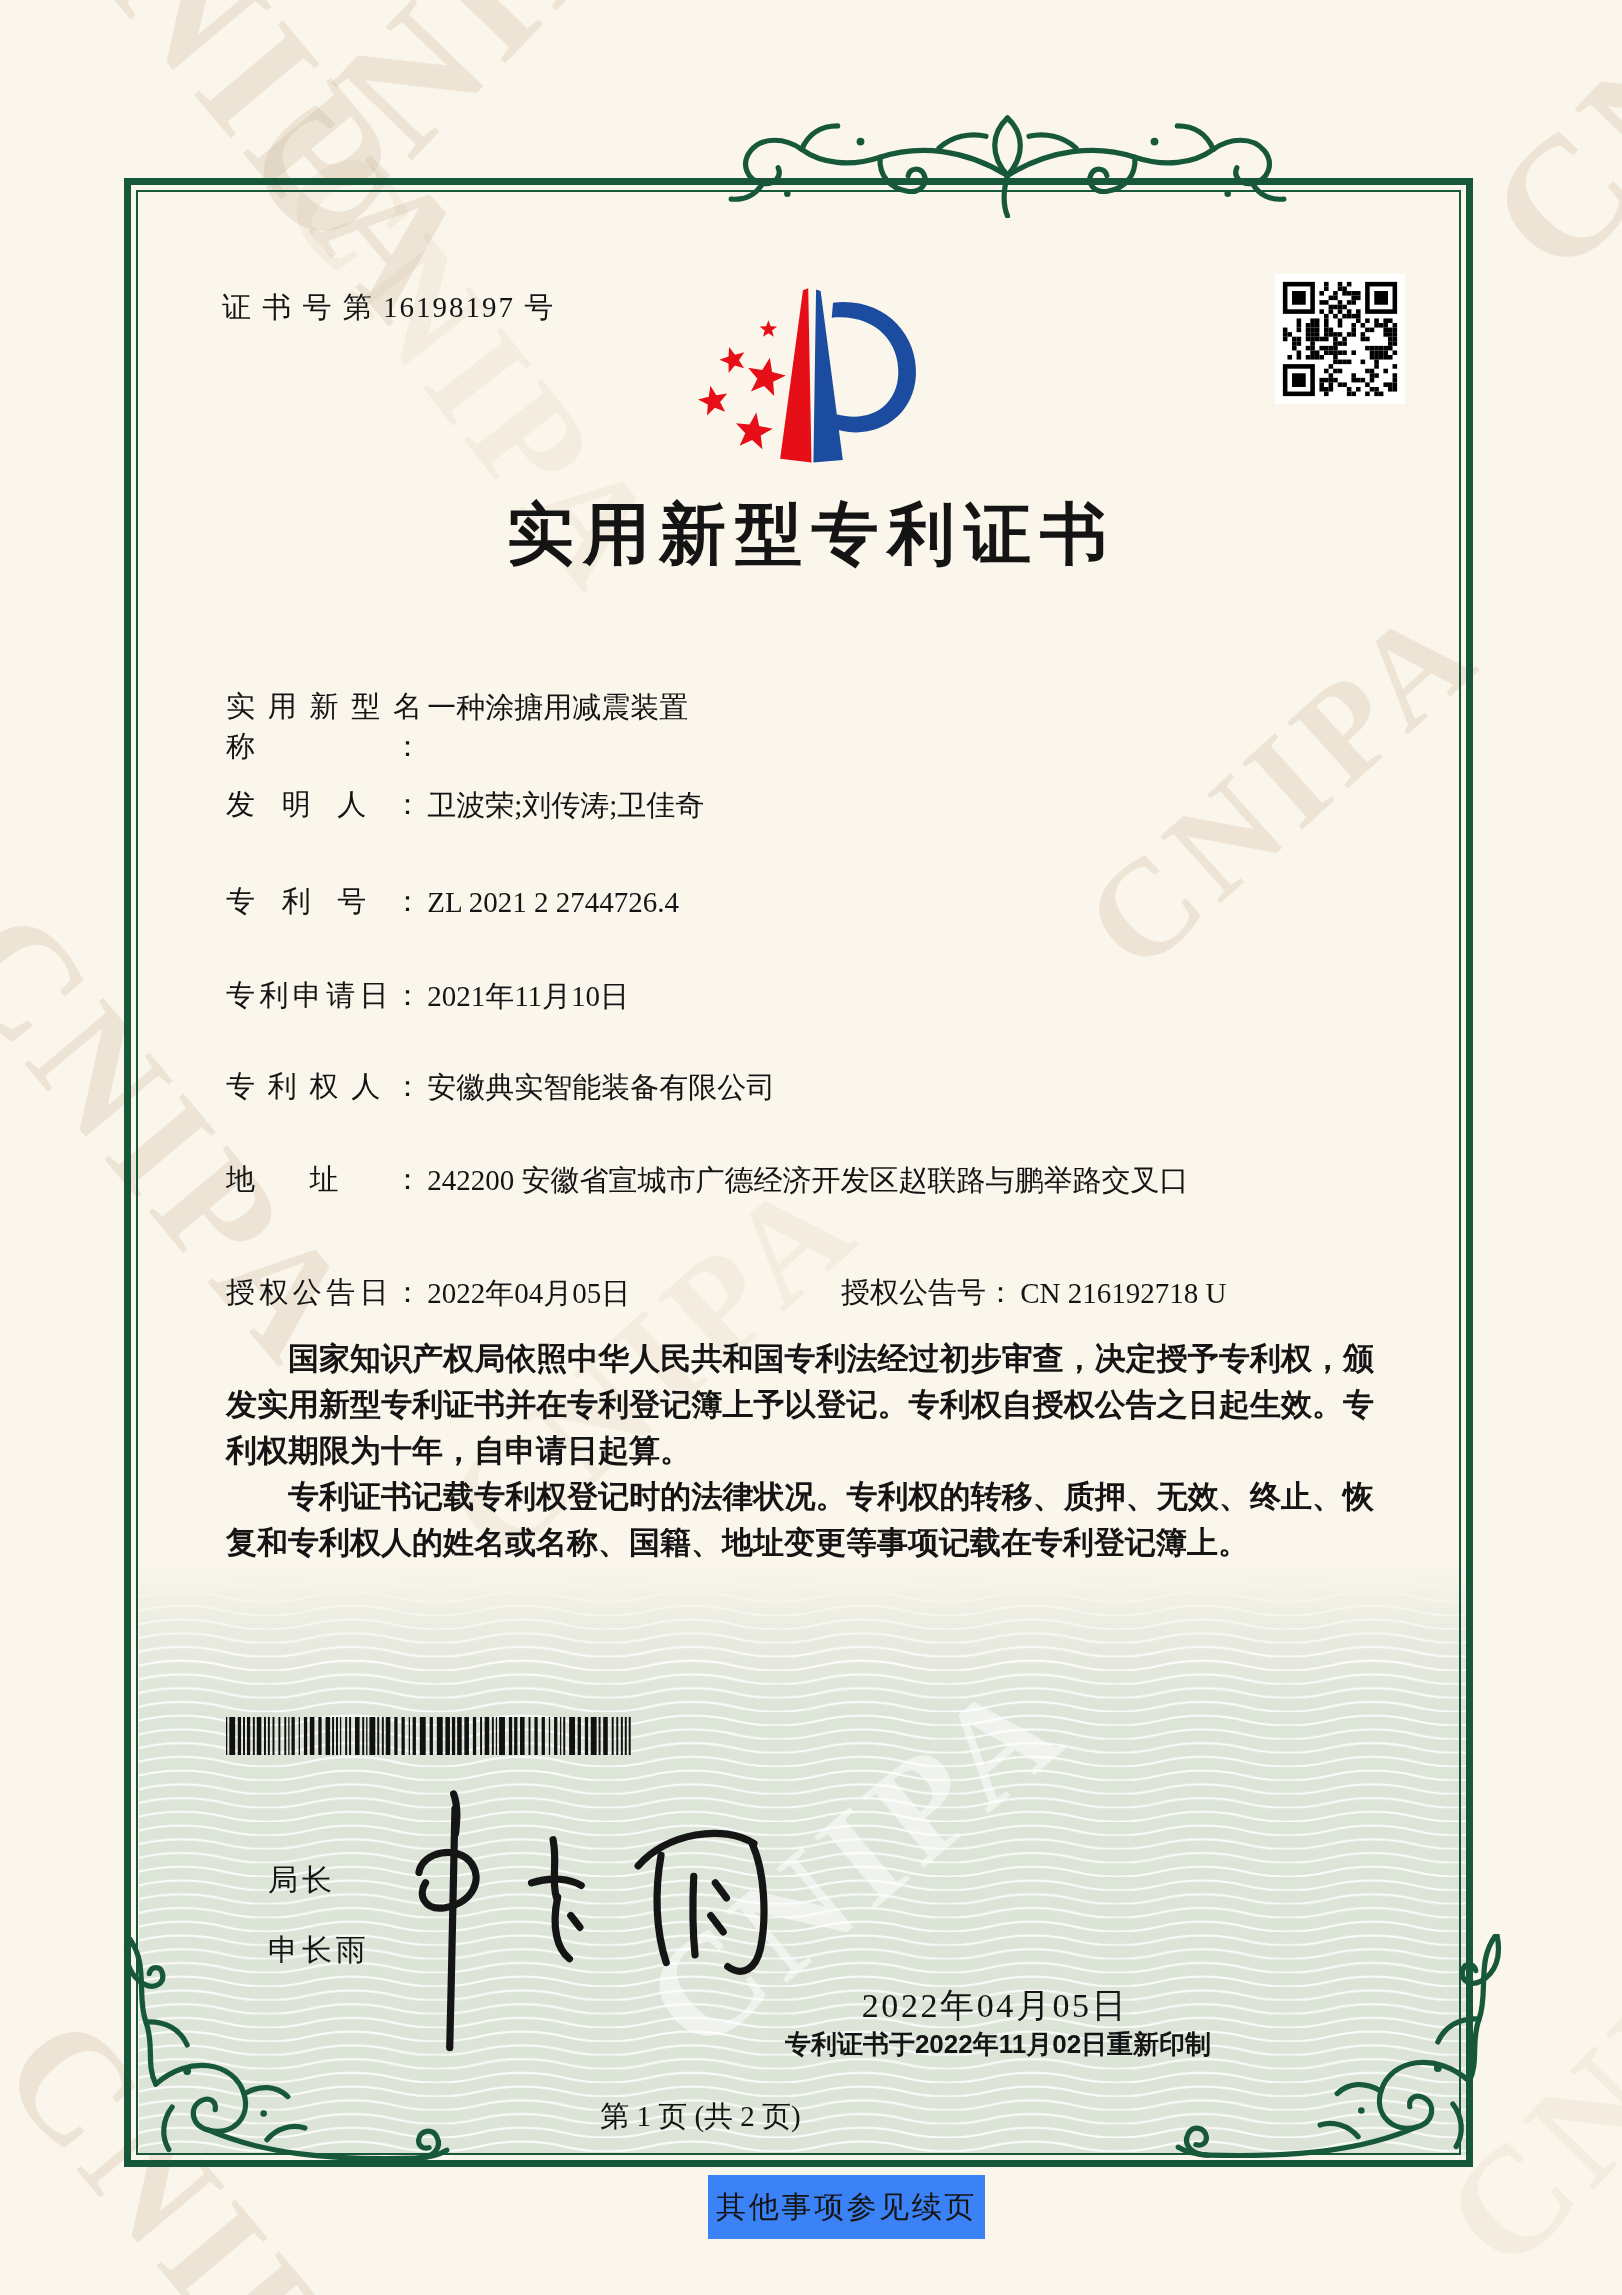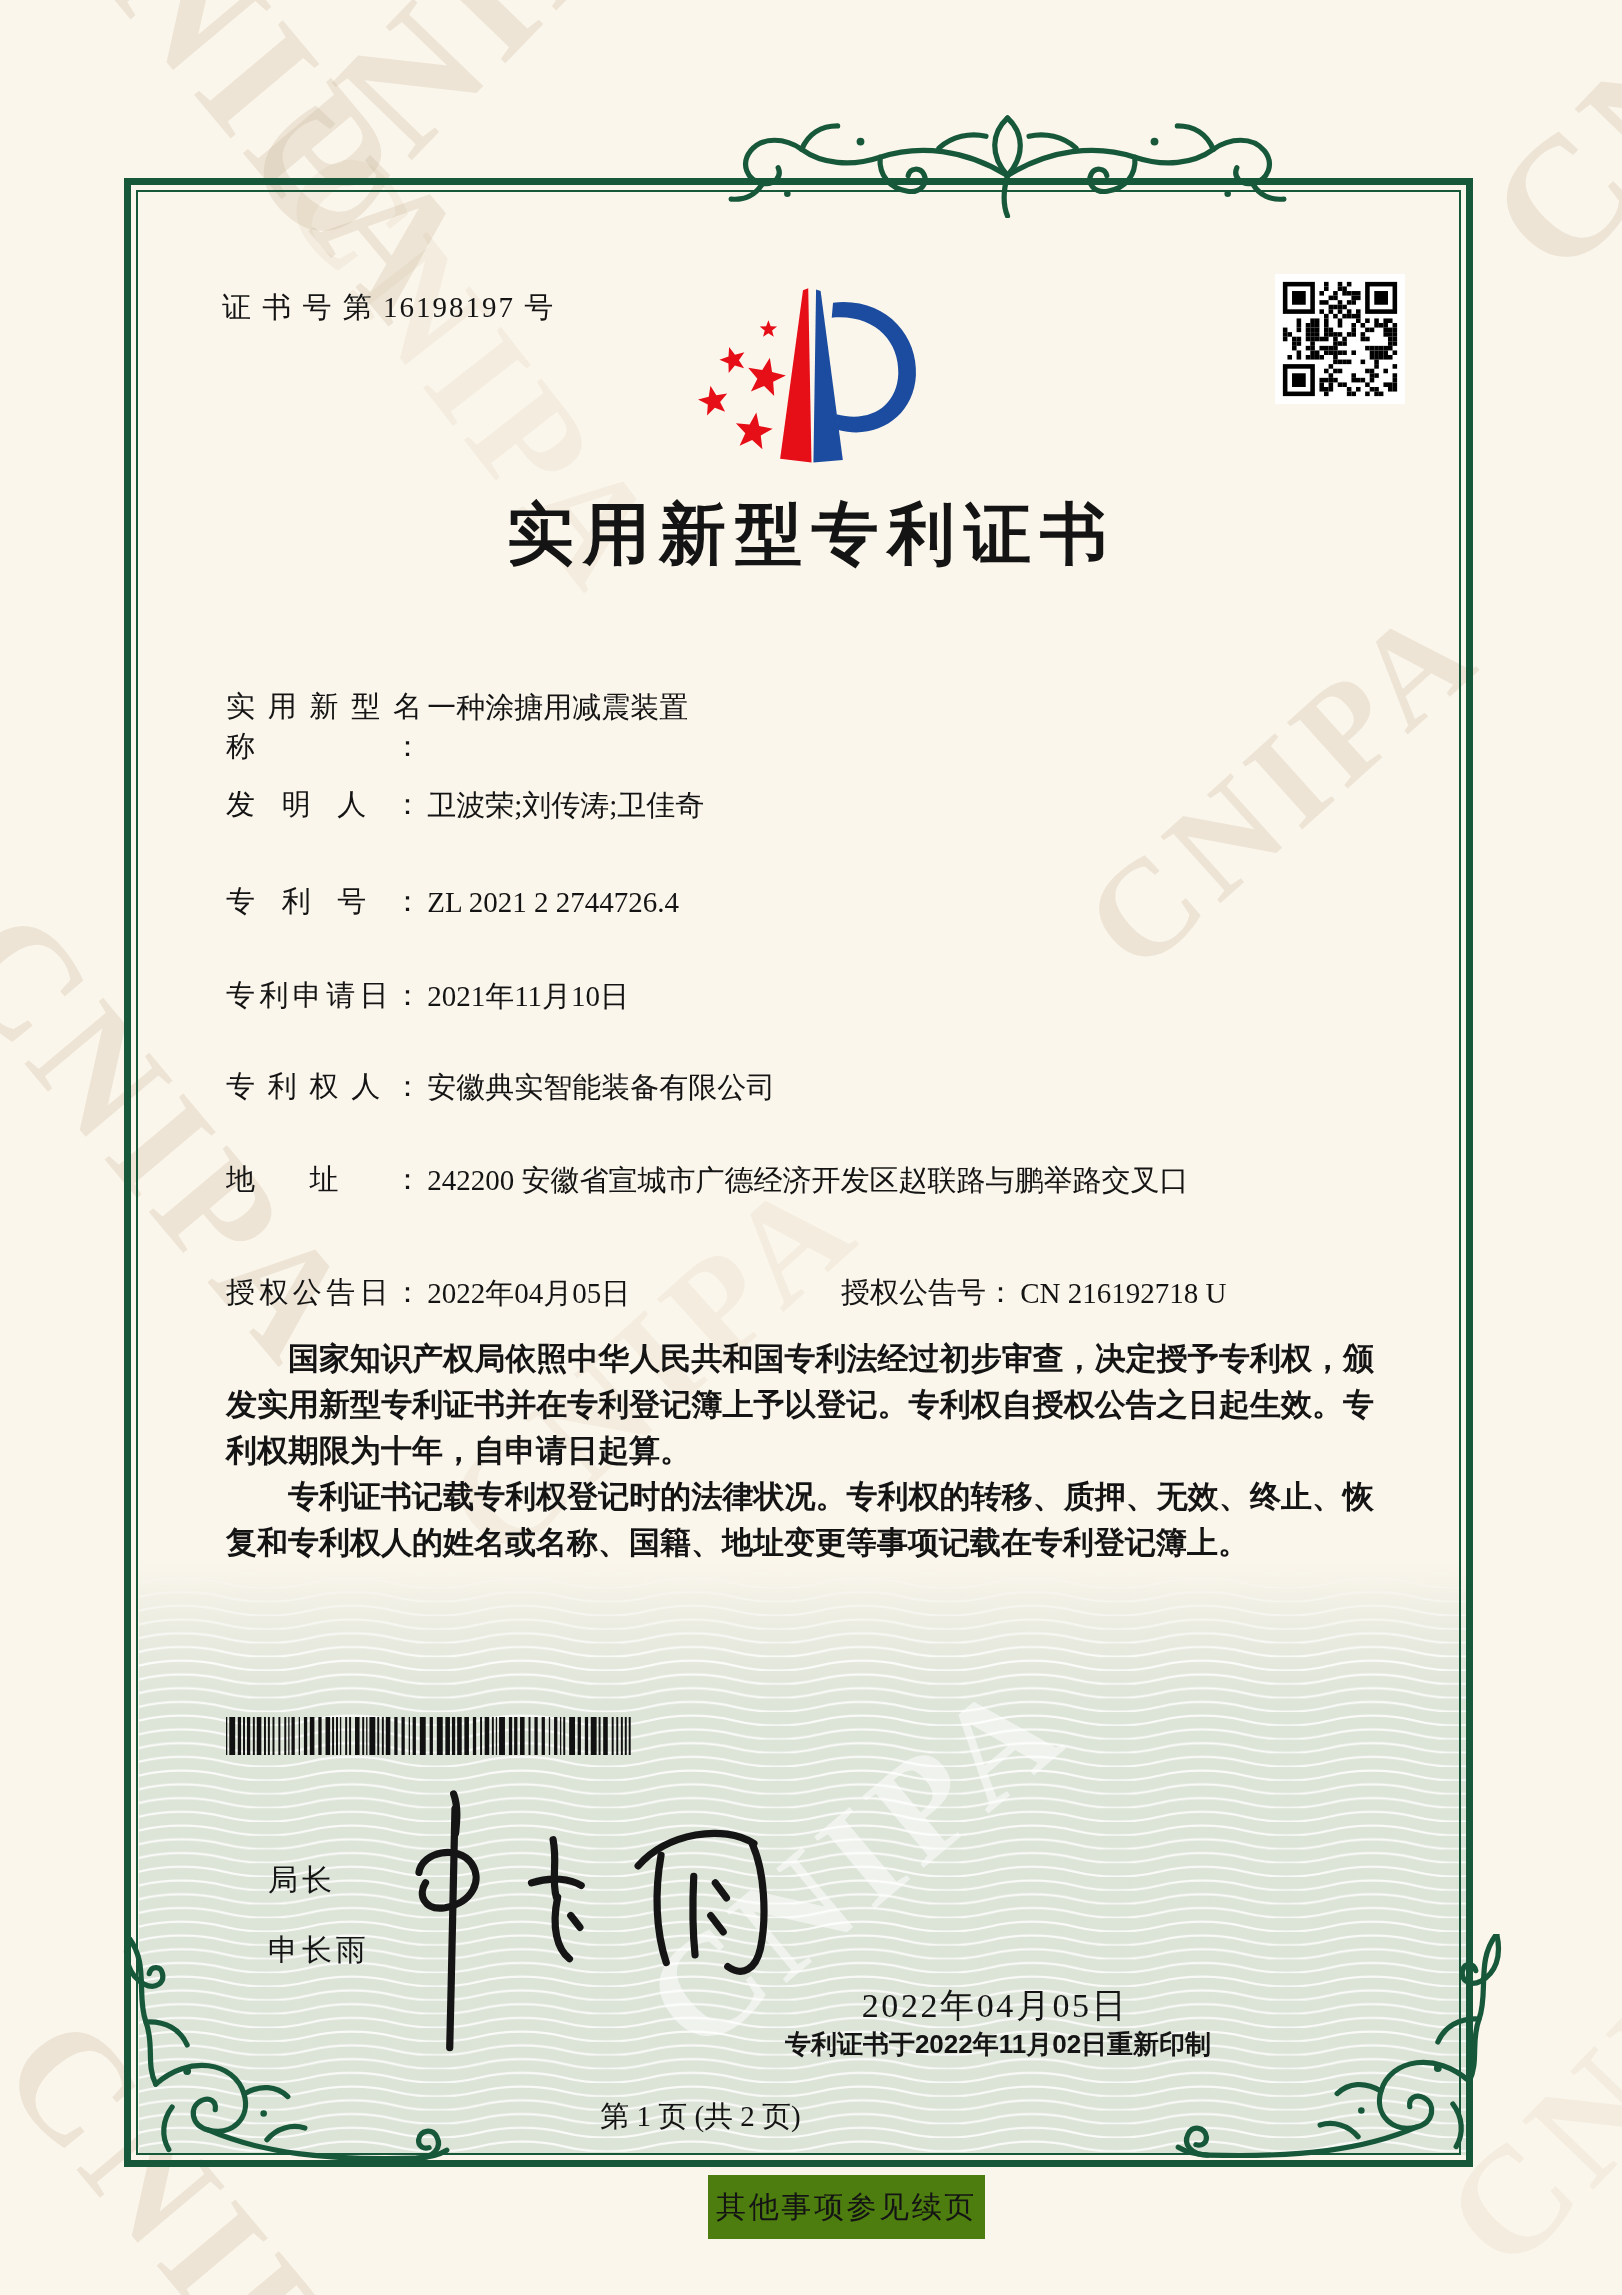--- a/index.html
+++ b/index.html
@@ -58,21 +58,21 @@
   .barcode{position:absolute;z-index:4;left:226px;top:1717px;}
   .sig-label{position:absolute;z-index:4;left:226px;font-size:30px;
     font-family:"Liberation Sans","DejaVu Sans",sans-serif;font-weight:500;letter-spacing:3.9px;margin-left:42px;}
   .sigsvg{position:absolute;z-index:4;left:0;top:0;pointer-events:none;}
   .grantdate{position:absolute;z-index:4;left:779px;top:1983px;width:432px;text-align:center;font-size:34px;letter-spacing:2.6px;}
   .reprint{position:absolute;z-index:4;left:746px;top:2027px;width:504px;text-align:center;
     font-size:26px;font-weight:700;font-family:"Liberation Sans","DejaVu Sans",sans-serif;}
   .pageinfo{position:absolute;z-index:4;left:504px;top:2097px;width:393px;text-align:center;font-size:29px;font-family:Liberation Serif, serif;}
   .contnote{
     position:absolute;z-index:4;left:708px;top:2175px;width:277px;height:64px;
-    background:#4d7c0f;text-align:center;line-height:64px;font-size:30px;letter-spacing:2.6px;
+    background:#3b82f6;text-align:center;line-height:64px;font-size:30px;letter-spacing:2.6px;
   }
 </style>
 </head>
 <body>
 
 <div class="page">
 
   <div class="wm" style="left:-46px;top:-33px;font-size:177px;transform:rotate(50deg);">CNIPA</div>
   <div class="wm" style="left:190px;top:-85px;font-size:170px;transform:rotate(-46deg);">CNIPA</div>
   <div class="wm" style="left:1433px;top:-59px;font-size:170px;transform:rotate(-46deg);">CNIPA</div>

